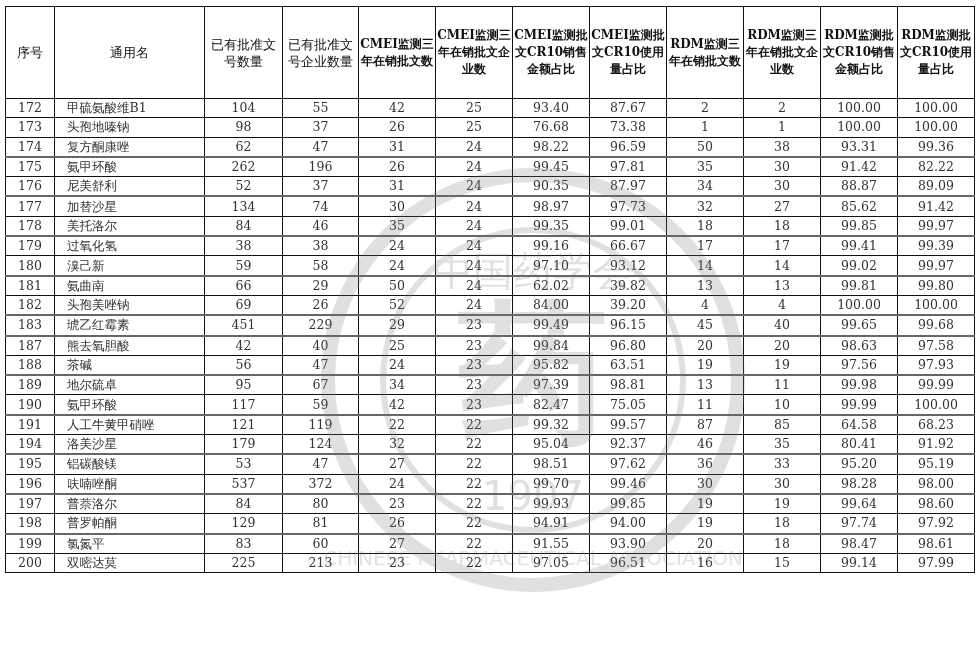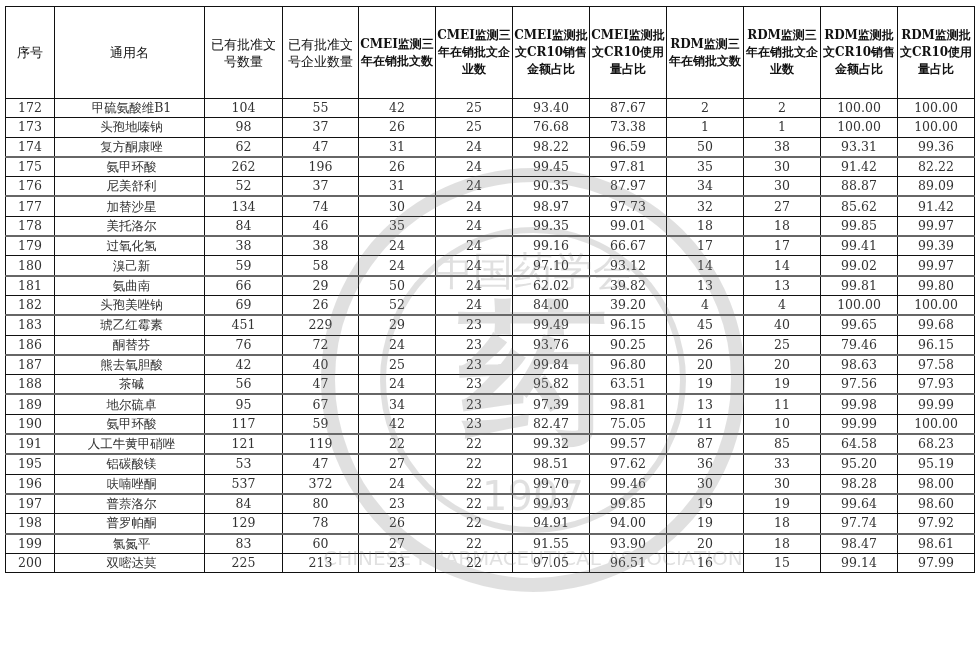--- a/index.html
+++ b/index.html
@@ -8,21 +8,21 @@
   .page { position: absolute; left: 0; top: 0; width: 978px; height: 671px; }
   table.data { position: absolute; left: 5px; top: 6px; border-collapse: collapse;
                table-layout: fixed; width: 969px; }
   table.data th, table.data td { border: 1px solid #111; padding: 0; overflow: hidden; }
   table.data th { height: 91px; font-size: 13px; font-weight: normal; text-align: center;
                   vertical-align: middle; line-height: 17px; color: #111;
                   font-family: "DejaVu Serif", "Liberation Serif", serif; }
   table.data th.bold { font-weight: bold; font-size: 12px; }
   table.data td { height: 18.3px; font-size: 12.5px; line-height: 18px; text-align: center;
                   white-space: nowrap; color: #333; }
-  table.data td.name { text-align: center; padding-left: 4px; }
+  table.data td.name { text-align: left; padding-left: 12px; }
   table.data tr.thick td { border-top: 2.5px solid #666; }
   .wm { position: absolute; left: 318px; top: 165px; width: 430px; height: 430px;
         pointer-events: none; opacity: 0.22; }
 </style>
 </head>
 <body>
 
 <div class="page">
   <table class="data">
     <colgroup>
@@ -217,34 +217,20 @@
           <td>229</td>
           <td>29</td>
           <td>23</td>
           <td>99.49</td>
           <td>96.15</td>
           <td>45</td>
           <td>40</td>
           <td>99.65</td>
           <td>99.68</td>
         </tr>
-        <tr>
-          <td>186</td>
-          <td class="name">酮替芬</td>
-          <td>76</td>
-          <td>72</td>
-          <td>24</td>
-          <td>23</td>
-          <td>93.76</td>
-          <td>90.25</td>
-          <td>26</td>
-          <td>25</td>
-          <td>79.46</td>
-          <td>96.15</td>
-        </tr>
         <tr class="thick">
           <td>187</td>
           <td class="name">熊去氧胆酸</td>
           <td>42</td>
           <td>40</td>
           <td>25</td>
           <td>23</td>
           <td>99.84</td>
           <td>96.80</td>
           <td>20</td>
@@ -301,20 +287,34 @@
           <td>119</td>
           <td>22</td>
           <td>22</td>
           <td>99.32</td>
           <td>99.57</td>
           <td>87</td>
           <td>85</td>
           <td>64.58</td>
           <td>68.23</td>
         </tr>
+        <tr>
+          <td>194</td>
+          <td class="name">洛美沙星</td>
+          <td>179</td>
+          <td>124</td>
+          <td>32</td>
+          <td>22</td>
+          <td>95.04</td>
+          <td>92.37</td>
+          <td>46</td>
+          <td>35</td>
+          <td>80.41</td>
+          <td>91.92</td>
+        </tr>
         <tr class="thick">
           <td>195</td>
           <td class="name">铝碳酸镁</td>
           <td>53</td>
           <td>47</td>
           <td>27</td>
           <td>22</td>
           <td>98.51</td>
           <td>97.62</td>
           <td>36</td>
@@ -347,21 +347,21 @@
           <td>99.85</td>
           <td>19</td>
           <td>19</td>
           <td>99.64</td>
           <td>98.60</td>
         </tr>
         <tr>
           <td>198</td>
           <td class="name">普罗帕酮</td>
           <td>129</td>
-          <td>78</td>
+          <td>81</td>
           <td>26</td>
           <td>22</td>
           <td>94.91</td>
           <td>94.00</td>
           <td>19</td>
           <td>18</td>
           <td>97.74</td>
           <td>97.92</td>
         </tr>
         <tr class="thick">

